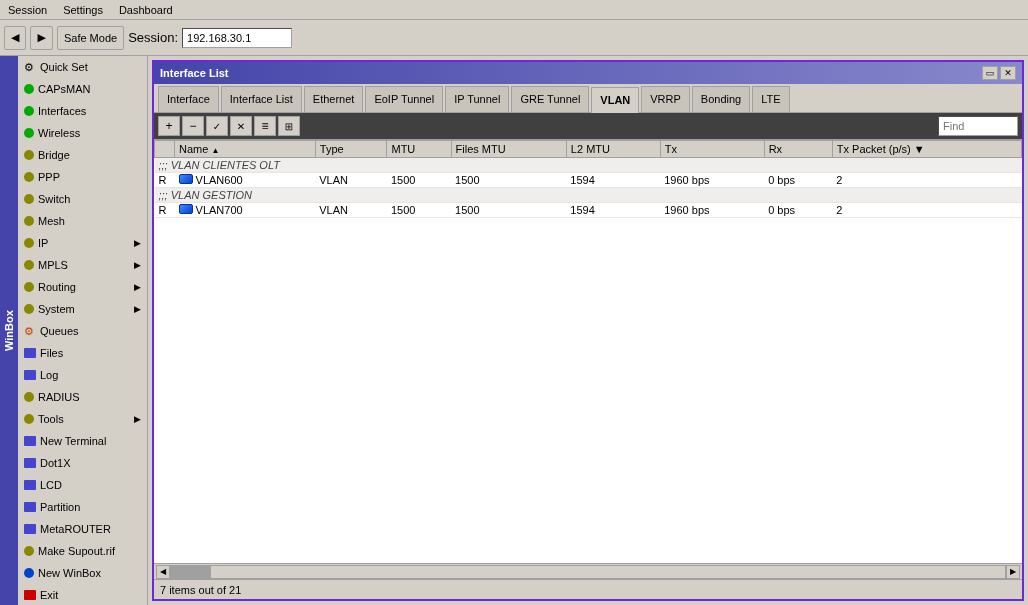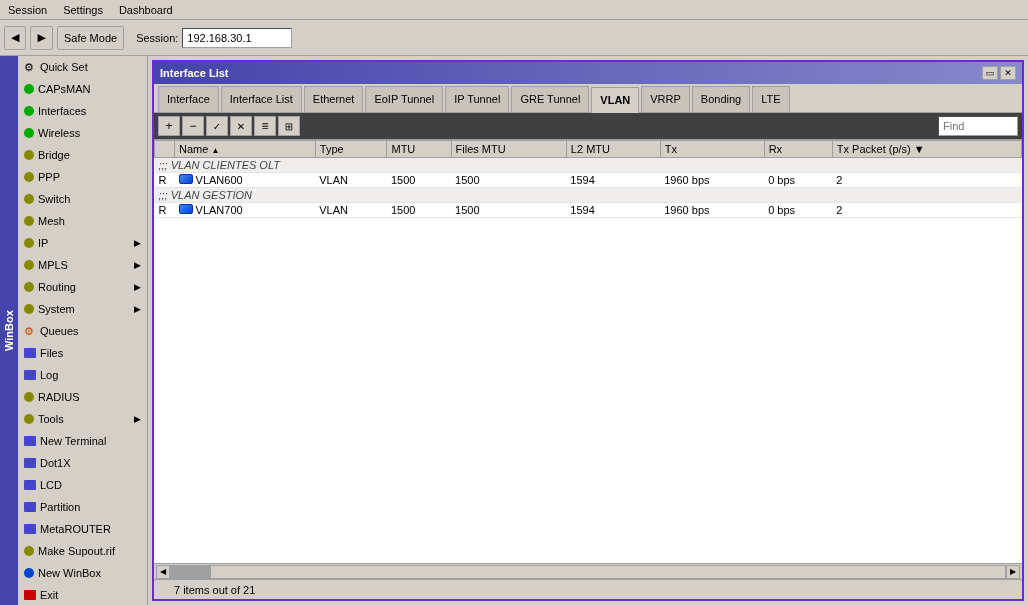--- a/index.html
+++ b/index.html
@@ -5,21 +5,21 @@
     * { margin: 0; padding: 0; box-sizing: border-box; }
     body { font-family: 'Segoe UI', Tahoma, Geneva, Verdana, sans-serif; font-size: 11px; background: #d4d0c8; width: 1028px; height: 605px; overflow: hidden; }
 
     
     .menu-bar { background: #d4d0c8; height: 20px; display: flex; align-items: center; border-bottom: 1px solid #a0a0a0; }
     .menu-bar span { padding: 2px 8px; cursor: pointer; font-size: 11px; }
 
     
     .toolbar { background: #d4d0c8; height: 36px; display: flex; align-items: center; padding: 2px 4px; gap: 4px; border-bottom: 1px solid #a0a0a0; }
     .toolbar-btn { background: #d4d0c8; border: 1px solid #a0a0a0; padding: 2px 6px; cursor: pointer; font-size: 11px; border-radius: 2px; height: 24px; display: flex; align-items: center; }
-    .session-label { font-size: 11px; margin-left: 8px; }
+    .session-label { font-size: 13px; }
     .session-input { border: 1px inset #a0a0a0; background: white; padding: 1px 4px; font-size: 11px; height: 20px; width: 110px; }
 
     
     .main-layout { display: flex; height: calc(605px - 56px); }
 
     
     .sidebar { width: 130px; background: #d4d0c8; border-right: 1px solid #a0a0a0; overflow-y: auto; flex-shrink: 0; }
     .sidebar-item { display: flex; align-items: center; padding: 3px 6px; cursor: pointer; font-size: 11px; gap: 4px; height: 22px; }
     .sidebar-item.has-sub::after { content: '▶'; margin-left: auto; font-size: 9px; }
 
@@ -48,21 +48,21 @@
 
     
     .table-container { flex: 1; overflow: auto; background: white; }
     table { width: 100%; border-collapse: collapse; font-size: 11px; }
     th { background: #d4d0c8; border: 1px solid #a0a0a0; padding: 2px 4px; text-align: left; font-weight: normal; cursor: pointer; white-space: nowrap; position: sticky; top: 0; }
     td { border-bottom: 1px solid #e8e4e0; padding: 1px 4px; white-space: nowrap; }
     .group-row td { font-style: italic; color: #444; font-size: 11px; background: #f0eeec; }
     .sort-indicator { font-size: 8px; }
 
     
-    .status-bar { height: 20px; background: #d4d0c8; border-top: 1px solid #a0a0a0; display: flex; align-items: center; padding: 0 20px; }
+    .status-bar { height: 20px; background: #d4d0c8; border-top: 1px solid #a0a0a0; display: flex; align-items: center; padding: 0 6px; }
 
     
     .vlan-icon { display: inline-flex; align-items: center; gap: 2px; }
     .vlan-icon-shape { width: 14px; height: 10px; background: linear-gradient(135deg, #4488ff 0%, #0044cc 100%); border-radius: 2px; border: 1px solid #0033aa; }
   </style>
 </head>
 <body>
 
 <div class="menu-bar">
   <span>Session</span>

